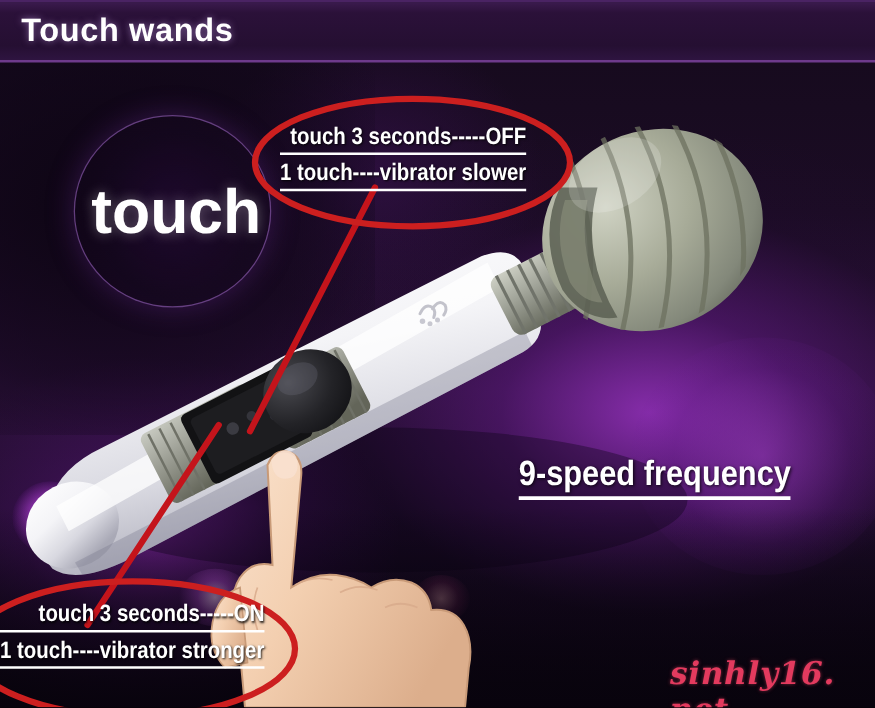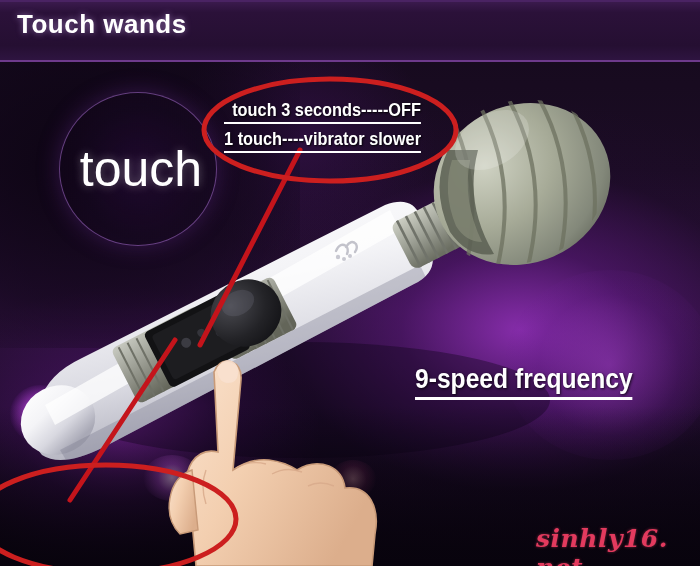--- a/index.html
+++ b/index.html
@@ -56,21 +56,21 @@
     position: absolute;
     left: 0; top: 48px; width: 300px; height: 300px;
     background: radial-gradient(ellipse at 30% 40%, rgba(12,4,18,0.9) 0%, rgba(14,5,22,0.5) 55%, rgba(0,0,0,0) 85%);
   }
 
   
   .header {
     position: absolute;
     left: 0; top: 0;
     width: 700px;
-    height: 62px;
+    height: 50px;
     background: linear-gradient(180deg, #3a1a4d 0%, #2b1139 18%, #250f32 75%, #2e1440 100%);
     border-top: 2px solid #4a2363;
     border-bottom: 2px solid #6e3a8c;
     box-sizing: border-box;
   }
   .header-title {
     position: absolute;
     left: 17px;
     top: 7px;
     font-size: 26px;
@@ -92,21 +92,21 @@
     background: radial-gradient(circle, rgba(70,20,105,0.28) 0%, rgba(40,12,62,0.12) 60%, rgba(0,0,0,0) 100%);
     box-shadow: 0 0 22px rgba(120,50,170,0.35);
   }
   .touch-word {
     position: absolute;
     left: 61px;
     top: 140px;
     width: 160px;
     text-align: center;
     font-size: 50px;
-    font-weight: 400;
+    font-weight: 700;
     color: #ffffff;
     letter-spacing: 0px;
     text-shadow: 0 0 10px rgba(255,255,255,0.35);
   }
 
   
   .wand {
     position: absolute;
     left: 0; top: 0;
     width: 700px; height: 566px;
@@ -365,18 +365,22 @@
     <ellipse cx="330" cy="130" rx="126" ry="51" fill="none" stroke="#cc1f1f" stroke-width="5"></ellipse>
 
     <ellipse cx="106" cy="519" rx="130" ry="54" fill="none" stroke="#cc1f1f" stroke-width="5"></ellipse>
   </svg>
 
   <div class="callout callout-top">
     <span class="ln">touch 3 seconds-----OFF</span>
     <span class="ln">1 touch----vibrator slower</span>
   </div>
 
+  <div class="callout callout-bottom">
+    <span class="ln">touch 3 seconds-----ON</span>
+    <span class="ln">1 touch----vibrator stronger</span>
+  </div>
 
   <div class="speed-text">9-speed frequency</div>
 
   <div class="watermark">sinhly16. net</div>
 
 </div>
 
 </body></html>

